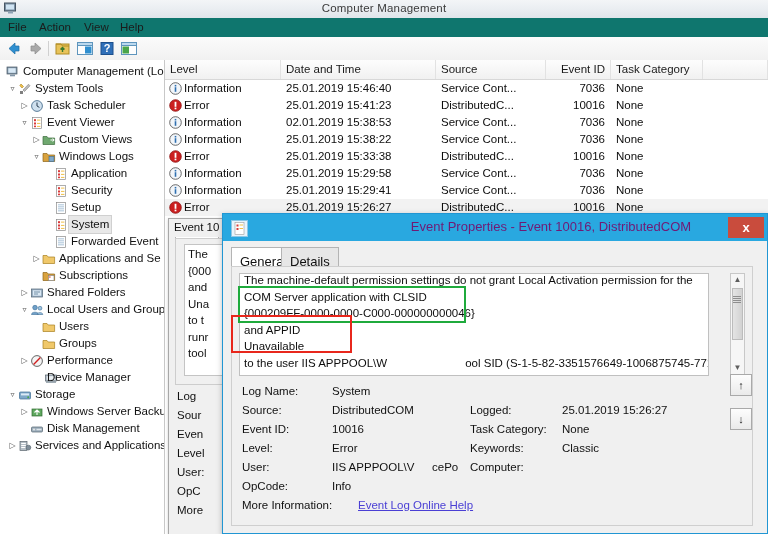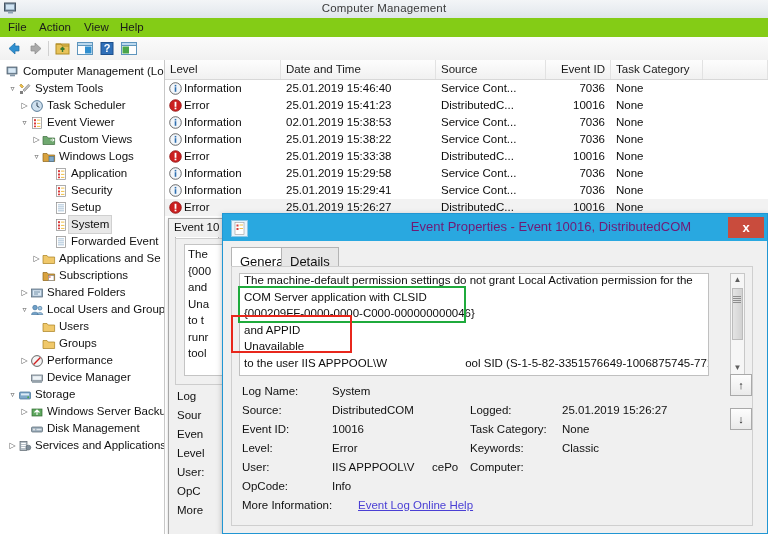--- a/index.html
+++ b/index.html
@@ -29,21 +29,21 @@
     text-align: center; font-size: 11.5px; color: #3b3b3b;
     letter-spacing: .2px;
   }
   .win-icon {
     position: absolute; left: 4px; top: 2px; width: 13px; height: 13px;
   }
 
   
   .menubar {
     position: absolute; left: 0; top: 18px; width: 768px; height: 19px;
-    background: #84cc16; border-bottom: 1px solid #e2e2e2;
+    background: #0f766e; border-bottom: 1px solid #e2e2e2;
   }
   .menubar .mi {
     position: absolute; top: 3px; font-size: 11.5px; color: #1b1b1b; padding: 0 4px;
     cursor: default;
   }
 
   
   .toolbar {
     position: absolute; left: 0; top: 37px; width: 768px; height: 23px;
     background: linear-gradient(to bottom,#fbfbfb,#f1f1f1);
@@ -477,21 +477,21 @@
         <div class="tnode" style="position: absolute; left: 0px; top: 292px; width: 164px;">
           <span class="exp" style="left:20px">▷</span>
           <span style="position:absolute;left:30px;top:0;width:14px;height:17px;">
             <svg class="ico" viewBox="0 0 14 14">
               <circle cx="7" cy="7" r="5.4" fill="#f4f4f4" stroke="#555" stroke-width=".9"></circle>
               <path d="M3.6 10.4 L10.4 3.6" stroke="#d01f1f" stroke-width="1.4"></path>
             </svg>
           </span>
           <span class="lbl" style="left:47px">Performance</span>
         </div>
-        <div class="tnode" style="position: absolute; left: 0px; top: 309px; width: 164px;">
+        <div class="tnode" style="position: absolute; left: 0px; top: 309px; width: 164px; text-align: right;">
           <span style="position:absolute;left:30px;top:0;width:14px;height:17px;">
             <svg class="ico" viewBox="0 0 14 14">
               <rect x="1.5" y="4" width="11" height="6" fill="#b9c4cd" stroke="#5a6670" stroke-width=".7"></rect>
               <rect x="3" y="5.2" width="8" height="3.6" fill="#eef3f7"></rect>
               <rect x="2" y="10.2" width="10" height="1.6" fill="#8c99a4"></rect>
             </svg>
           </span>
           <span class="lbl" style="left:47px">Device Manager</span>
         </div>
         <div class="tnode" style="position: absolute; left: 0px; top: 326px; width: 164px;">

